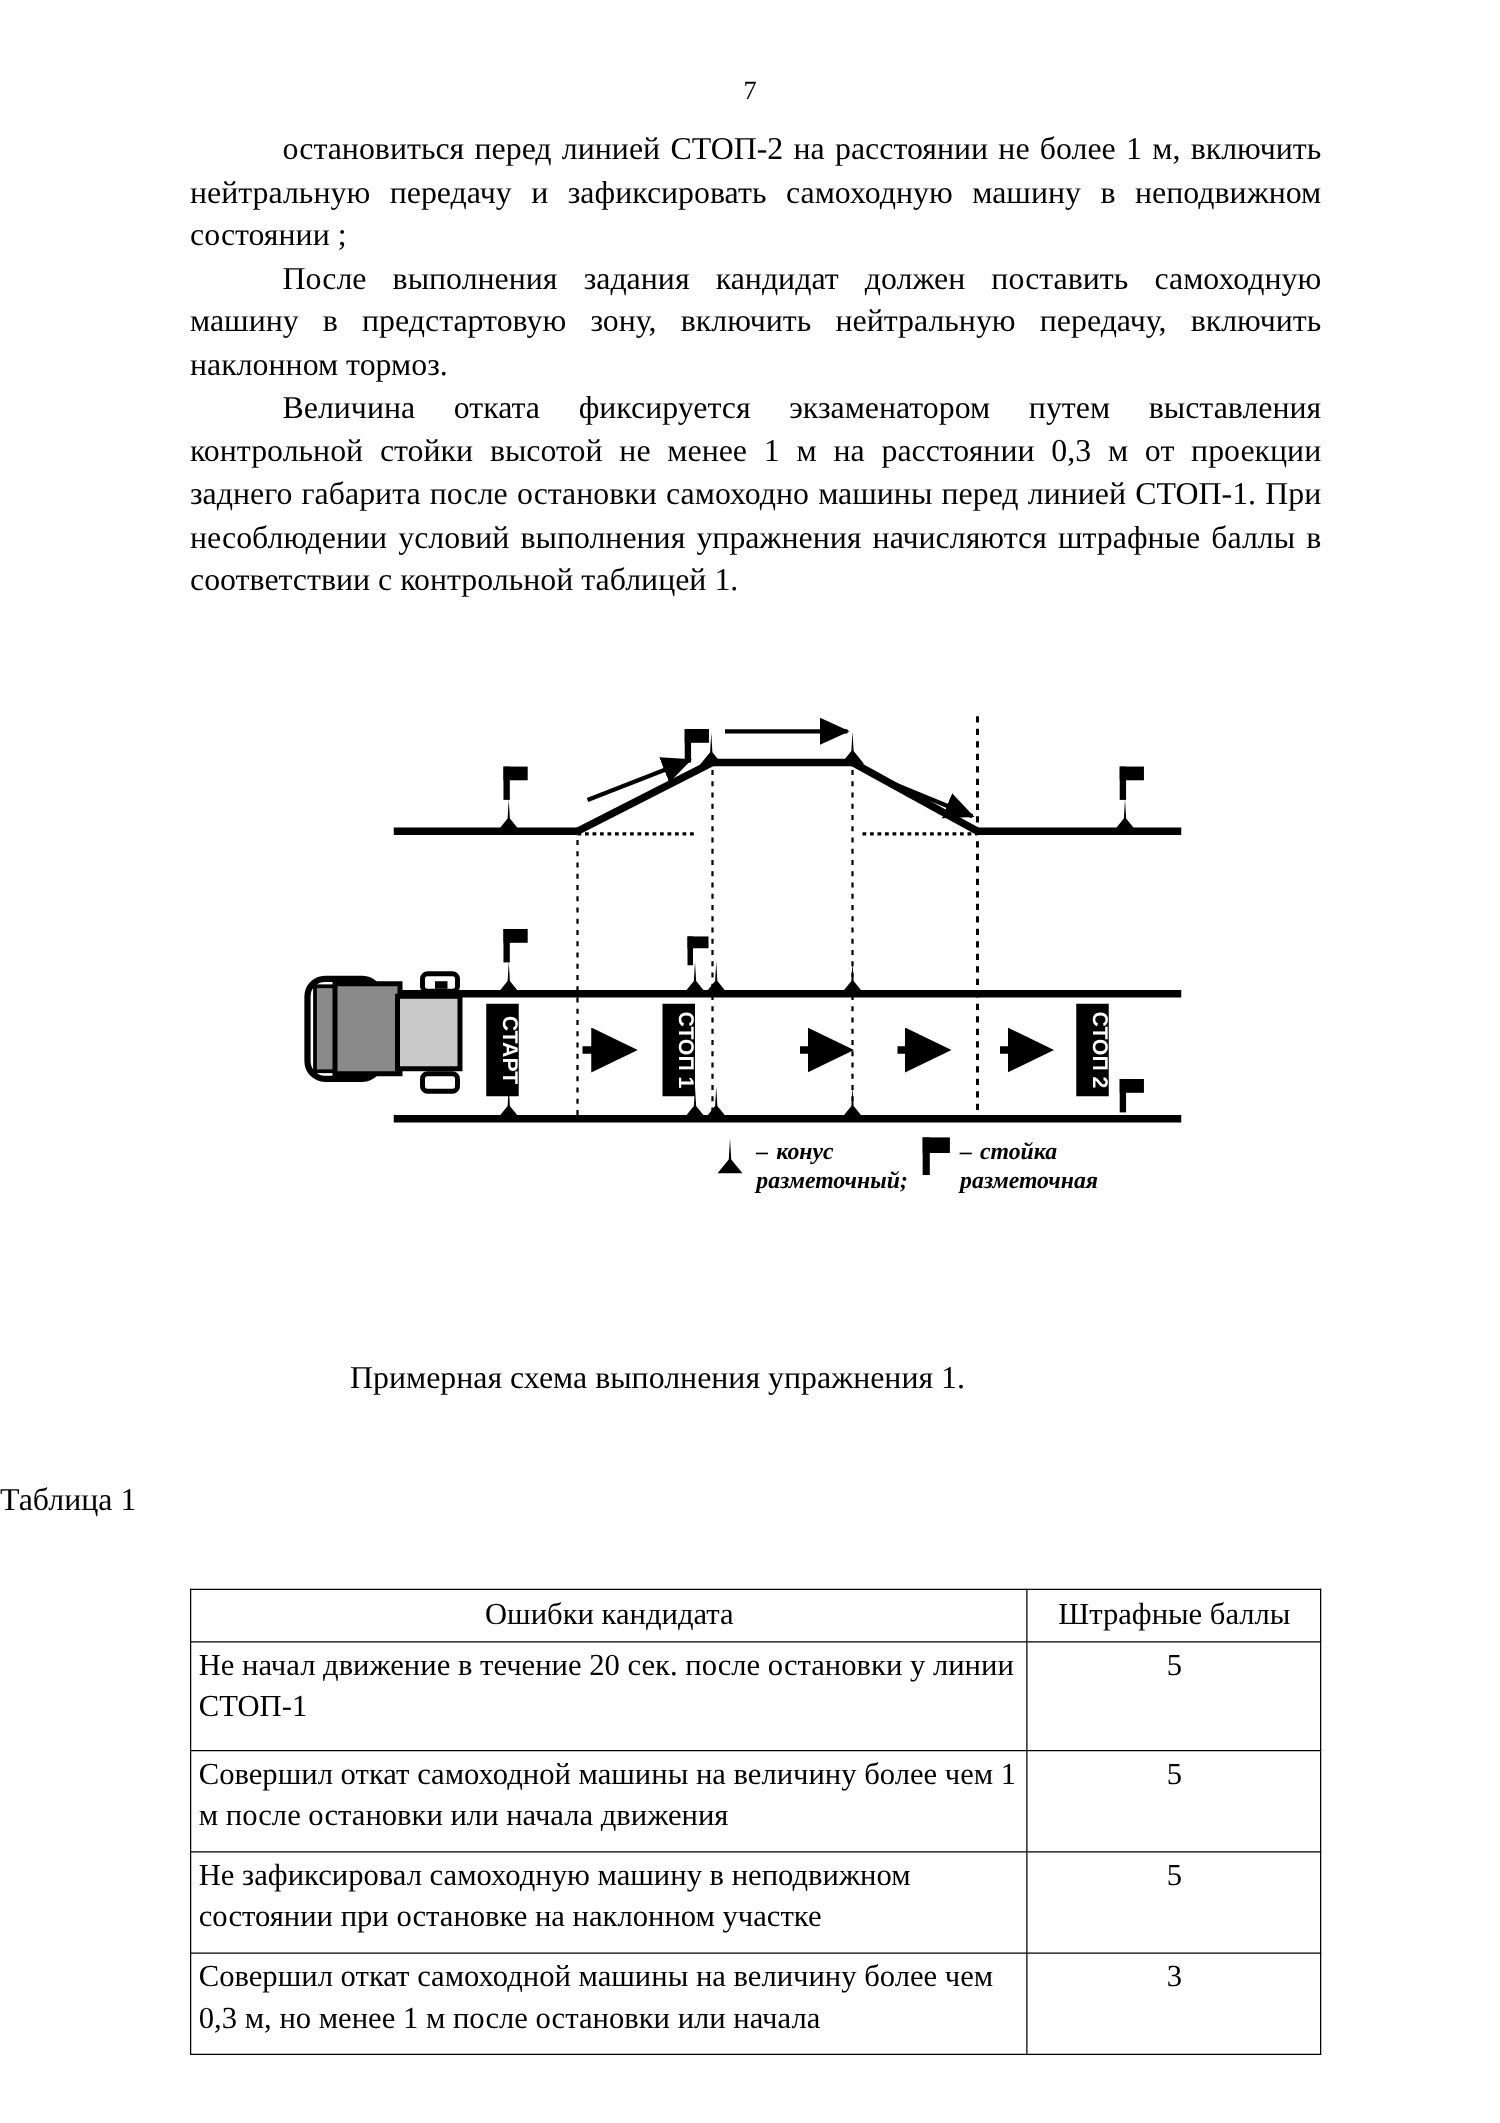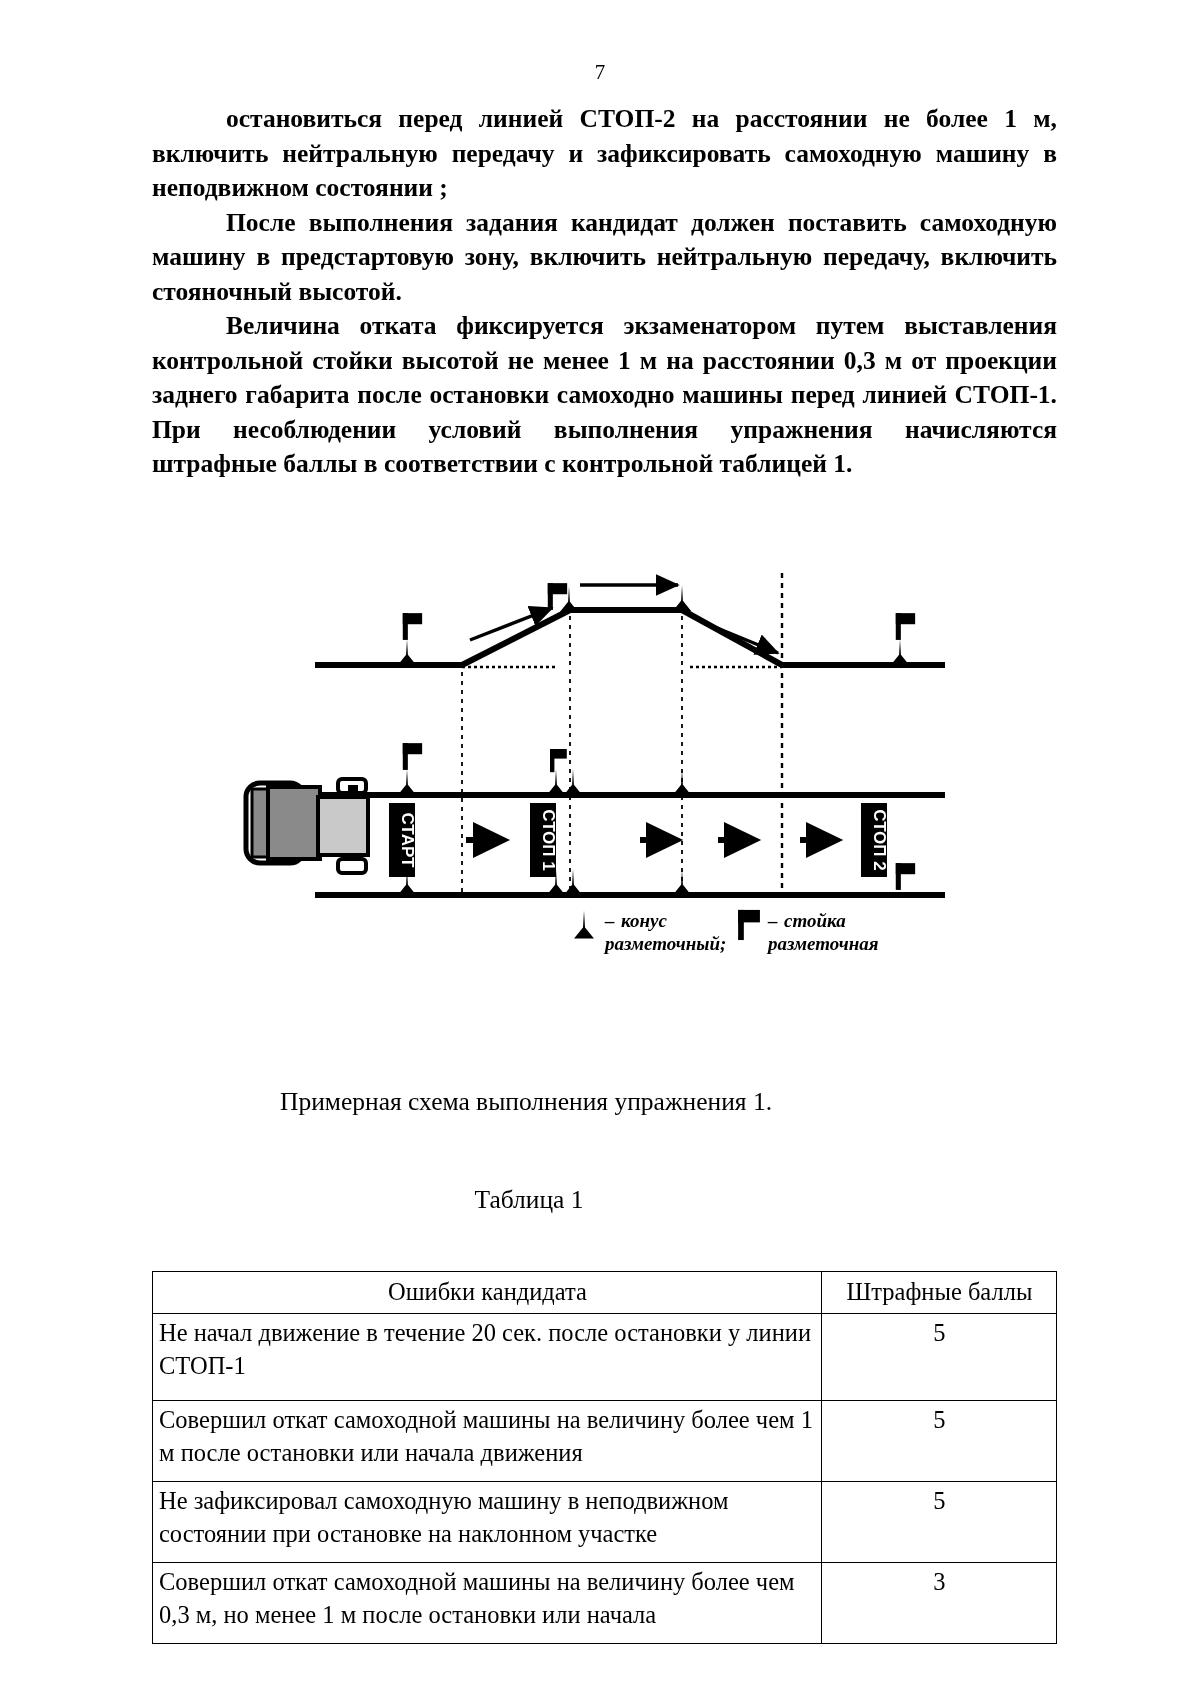--- a/index.html
+++ b/index.html
@@ -41,21 +41,20 @@
     left: 152px;
     width: 905px;
     font-size: 25.5px;
     line-height: 34.5px;
     text-align: justify;
     text-justify: inter-word;
   }
   .body-text p {
     margin: 0;
     text-indent: 74px;
-    font-weight: bold;
   }
 
   
   .figure {
     position: absolute;
     top: 555px;
     left: 0;
     width: 1200px;
     height: 500px;
   }
@@ -70,21 +69,21 @@
     font-size: 25.5px;
     line-height: 34px;
   }
 
   
   .table-label {
     position: absolute;
     top: 1183px;
     left: 0;
     width: 1058px;
-    text-align: center;
+    text-align: left;
     font-size: 25.5px;
     line-height: 34px;
   }
 
   
   .score-table {
     position: absolute;
     top: 1243px;
     left: 152px;
     width: 905px;
@@ -120,21 +119,21 @@
 </style>
 </head>
 <body>
 
 <div class="page">
 
   <div class="page-number">7</div>
 
   <div class="body-text">
     <p>остановиться перед линией СТОП-2 на расстоянии не более 1 м, включить нейтральную передачу и зафиксировать самоходную машину в неподвижном состоянии ;</p>
-    <p>После выполнения задания кандидат должен поставить самоходную машину в предстартовую зону, включить нейтральную передачу, включить стояночный высотой.</p>
+    <p>После выполнения задания кандидат должен поставить самоходную машину в предстартовую зону, включить нейтральную передачу, включить наклонном тормоз.</p>
     <p>Величина отката фиксируется экзаменатором путем выставления контрольной стойки высотой не менее 1 м на расстоянии 0,3 м от проекции заднего габарита после остановки самоходно машины перед линией СТОП-1. При несоблюдении условий выполнения упражнения начисляются штрафные баллы в соответствии с контрольной таблицей 1.</p>
   </div>
 
   <div class="figure">
     <svg width="1200" height="500" viewBox="0 0 1200 500" xmlns="http://www.w3.org/2000/svg">
       <defs>
         <marker id="ar" markerWidth="9" markerHeight="9" refX="6.5" refY="3.2" orient="auto" markerUnits="strokeWidth">
           <path d="M0,0 L7,3.2 L0,6.4 z" fill="#000"></path>
         </marker>
         <marker id="arBig" markerWidth="8" markerHeight="8" refX="5" refY="3" orient="auto" markerUnits="strokeWidth">

